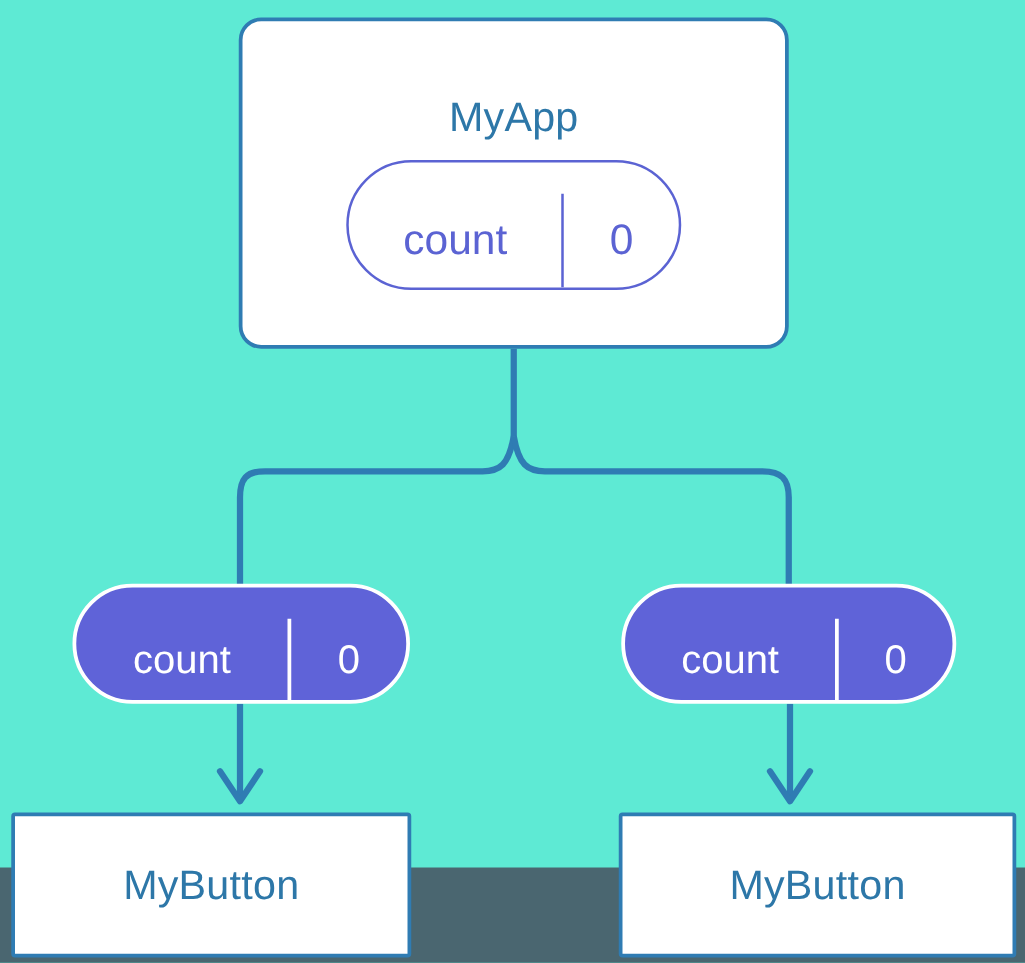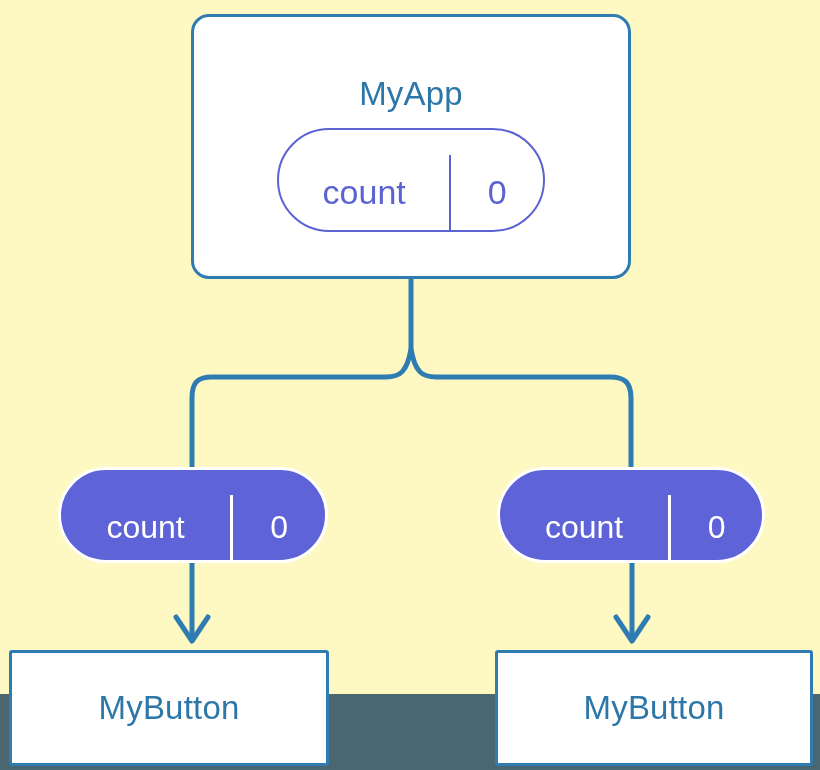--- a/index.html
+++ b/index.html
@@ -10,21 +10,21 @@
   body {
     width: 820px;
     height: 770px;
     overflow: hidden;
     font-family: "Liberation Sans", sans-serif;
   }
   #stage {
     position: relative;
     width: 820px;
     height: 694px;
-    background: #fef9c3;
+    background: #5eead4;
   }
   #wires {
     position: absolute;
     left: 0;
     top: 0;
     width: 820px;
     height: 770px;
   }
 
   

